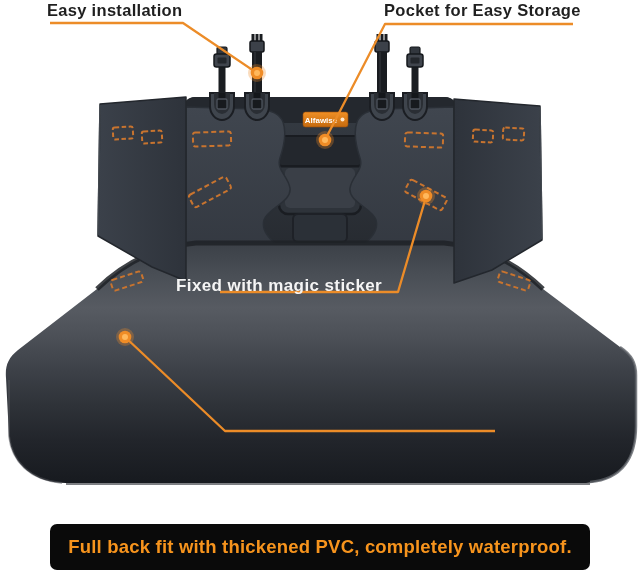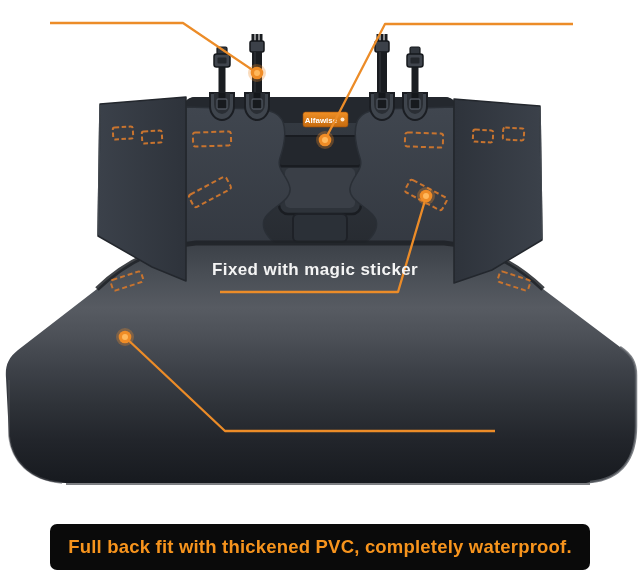--- a/index.html
+++ b/index.html
@@ -204,19 +204,21 @@
         <circle cx="426" cy="196" r="3" fill="#ffb85c"></circle>
       </g>
       <g>
         <circle cx="125" cy="337" r="9" fill="#f08c28" opacity="0.3"></circle>
         <circle cx="125" cy="337" r="6.3" fill="#ef8c26"></circle>
         <circle cx="125" cy="337" r="3" fill="#ffb85c"></circle>
       </g>
     </g>
   </svg>
 
-
-
-  <div class="label light" style="left:176px;top:261px;margin-left:36px;">Fixed with magic sticker</div>
+  <div class="label dark" style="left:47px;top:2px;">Easy installation</div>
+
+  <div class="label dark" style="left:384px;top:2px;">Pocket for Easy Storage</div>
+
+  <div class="label light" style="left:176px;top:277px;">Fixed with magic sticker</div>
 
 
   <div class="banner">Full back fit with thickened PVC, completely waterproof.</div>
 </div>
 
 </body></html>

